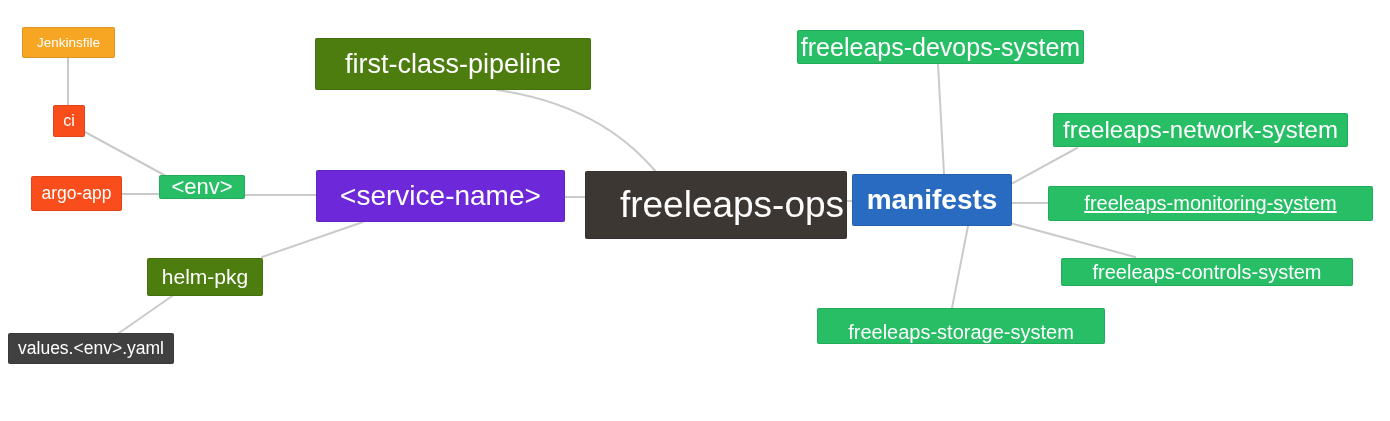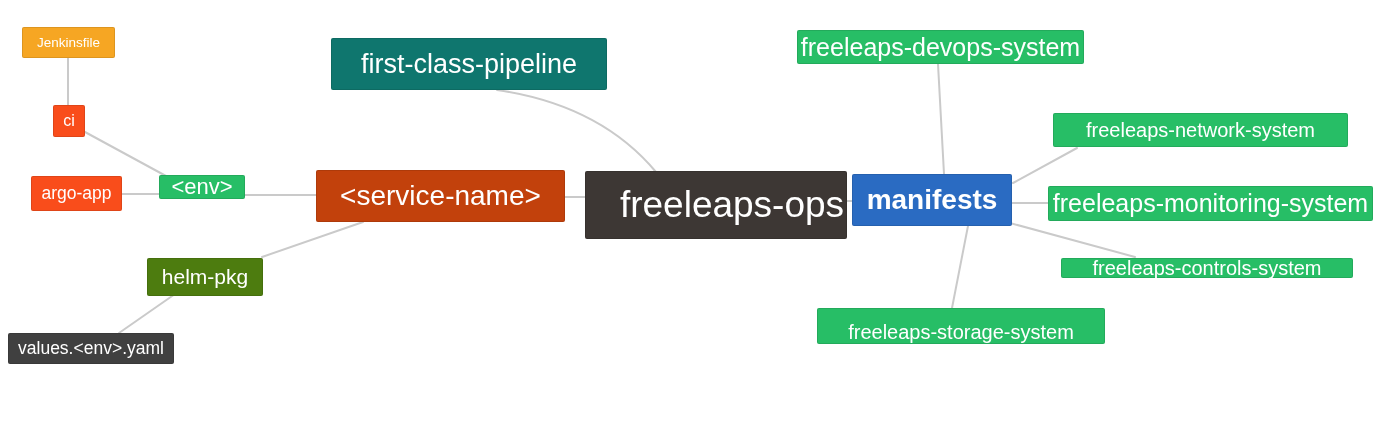--- a/index.html
+++ b/index.html
@@ -58,24 +58,24 @@
       <path d="M 944 174 L 938 64" stroke="#CACACA"></path>
       <path d="M 1013 183 L 1077 148" stroke="#CACACA"></path>
       <path d="M 1012 203 L 1048 203" stroke="#CACACA"></path>
       <path d="M 1010 223 L 1135 257" stroke="#CACACA"></path>
       <path d="M 968 226 L 952 308" stroke="#CACACA"></path>
     </svg>
 
 <div class="node" style="left: 585px; top: 171px; width: 262px; height: 68px; font-size: 37px; background: rgb(61, 55, 52); color: rgb(255, 255, 255); padding-left: 32px;">
       <span>freeleaps-ops</span>
     </div>
-    <div class="node" style="left: 315px; top: 38px; width: 276px; height: 52px; font-size: 27px; background: #0f766e; color: rgb(255, 255, 255); margin-left: 16px;">
+    <div class="node" style="left: 315px; top: 38px; width: 276px; height: 52px; font-size: 27px; background: #4d7c0f; color: rgb(255, 255, 255);">
       <span>first-class-pipeline</span>
     </div>
-    <div class="node" style="left: 316px; top: 170px; width: 249px; height: 52px; font-size: 28px; background: #c2410c; color: rgb(255, 255, 255);">
+    <div class="node" style="left: 316px; top: 170px; width: 249px; height: 52px; font-size: 28px; background: #6d28d9; color: rgb(255, 255, 255);">
       <span>&lt;service-name&gt;</span>
     </div>
     <div class="node" style="left: 852px; top: 174px; width: 160px; height: 52px; font-size: 28px; background: rgb(42, 107, 194); color: rgb(255, 255, 255); font-weight: bold;">
       <span>manifests</span>
     </div>
     <div class="node" style="left: 159px; top: 175px; width: 86px; height: 24px; font-size: 22px; background: rgb(39, 190, 102); color: rgb(255, 255, 255);">
       <span>&lt;env&gt;</span>
     </div>
     <div class="node" style="left: 147px; top: 258px; width: 116px; height: 38px; font-size: 21px; background: #4d7c0f; color: rgb(255, 255, 255);">
       <span>helm-pkg</span>
@@ -88,25 +88,25 @@
     </div>
     <div class="node" style="left: 8px; top: 333px; width: 166px; height: 31px; font-size: 17.5px; background: #404040; color: rgb(255, 255, 255);">
       <span>values.&lt;env&gt;.yaml</span>
     </div>
     <div class="node" style="left: 22px; top: 27px; width: 93px; height: 31px; font-size: 13.5px; background: rgb(246, 166, 35); color: rgb(255, 255, 255);">
       <span>Jenkinsfile</span>
     </div>
     <div class="node" style="left: 797px; top: 30px; width: 287px; height: 34px; font-size: 25px; background: rgb(39, 190, 102); color: rgb(255, 255, 255);">
       <span>freeleaps-devops-system</span>
     </div>
-    <div class="node" style="left: 1053px; top: 113px; width: 295px; height: 34px; font-size: 20px; background: rgb(39, 190, 102); color: rgb(255, 255, 255);">
+    <div class="node" style="left: 1053px; top: 113px; width: 295px; height: 34px; font-size: 24px; background: rgb(39, 190, 102); color: rgb(255, 255, 255);">
       <span>freeleaps-network-system</span>
     </div>
-    <div class="node" style="left: 1048px; top: 186px; width: 325px; height: 35px; font-size: 25px; background: rgb(39, 190, 102); color: rgb(255, 255, 255);">
+    <div class="node" style="left: 1048px; top: 186px; width: 325px; height: 35px; font-size: 20px; background: rgb(39, 190, 102); color: rgb(255, 255, 255); text-decoration: underline;">
       <span>freeleaps-monitoring-system</span>
     </div>
-    <div class="node" style="left: 1061px; top: 258px; width: 292px; height: 20px; font-size: 20px; background: rgb(39, 190, 102); color: rgb(255, 255, 255);">
+    <div class="node" style="left: 1061px; top: 258px; width: 292px; height: 28px; font-size: 20px; background: rgb(39, 190, 102); color: rgb(255, 255, 255);">
       <span>freeleaps-controls-system</span>
     </div>
     <div class="node" style="left: 817px; top: 308px; width: 288px; height: 36px; font-size: 20px; background: rgb(39, 190, 102); color: rgb(255, 255, 255); align-items: flex-end;">
       <span>freeleaps-storage-system</span>
     </div>
   </div>
 
 </body></html>

